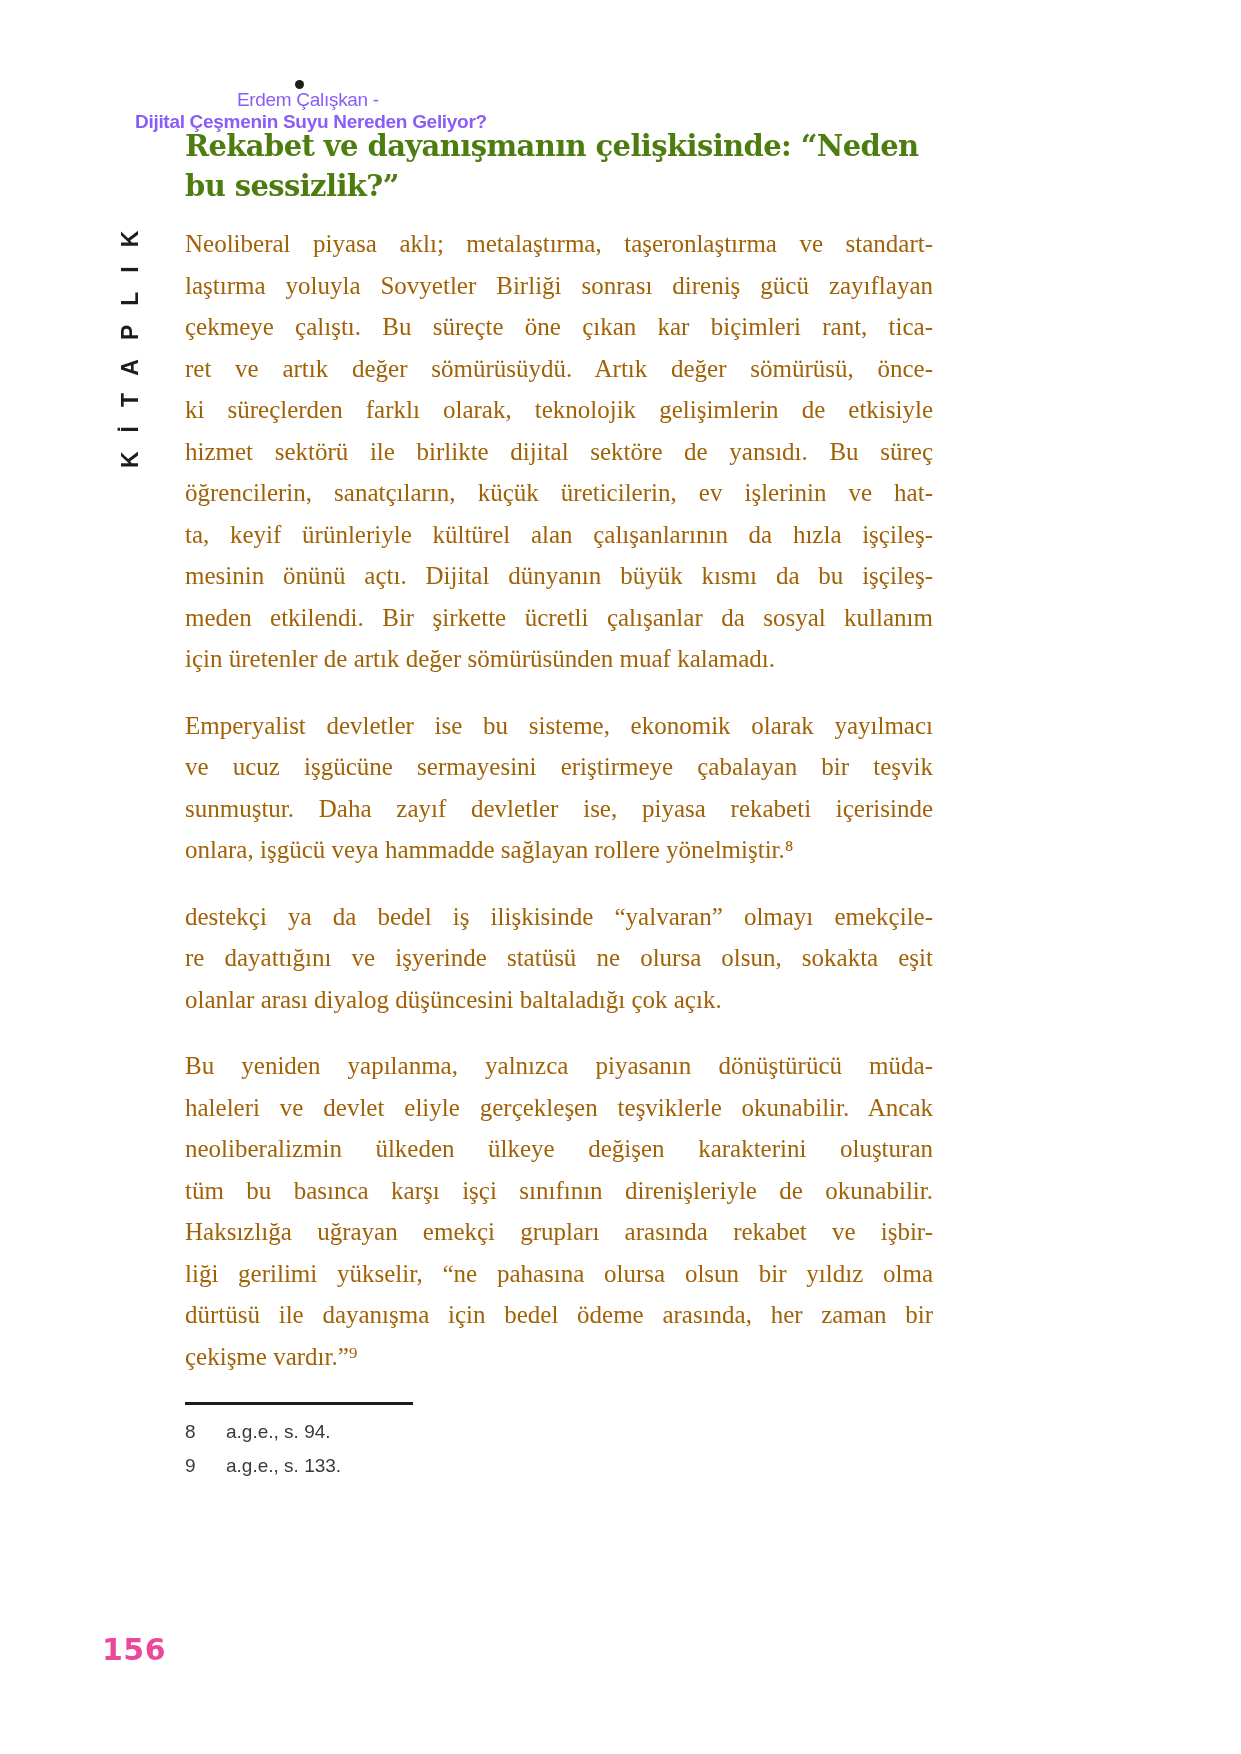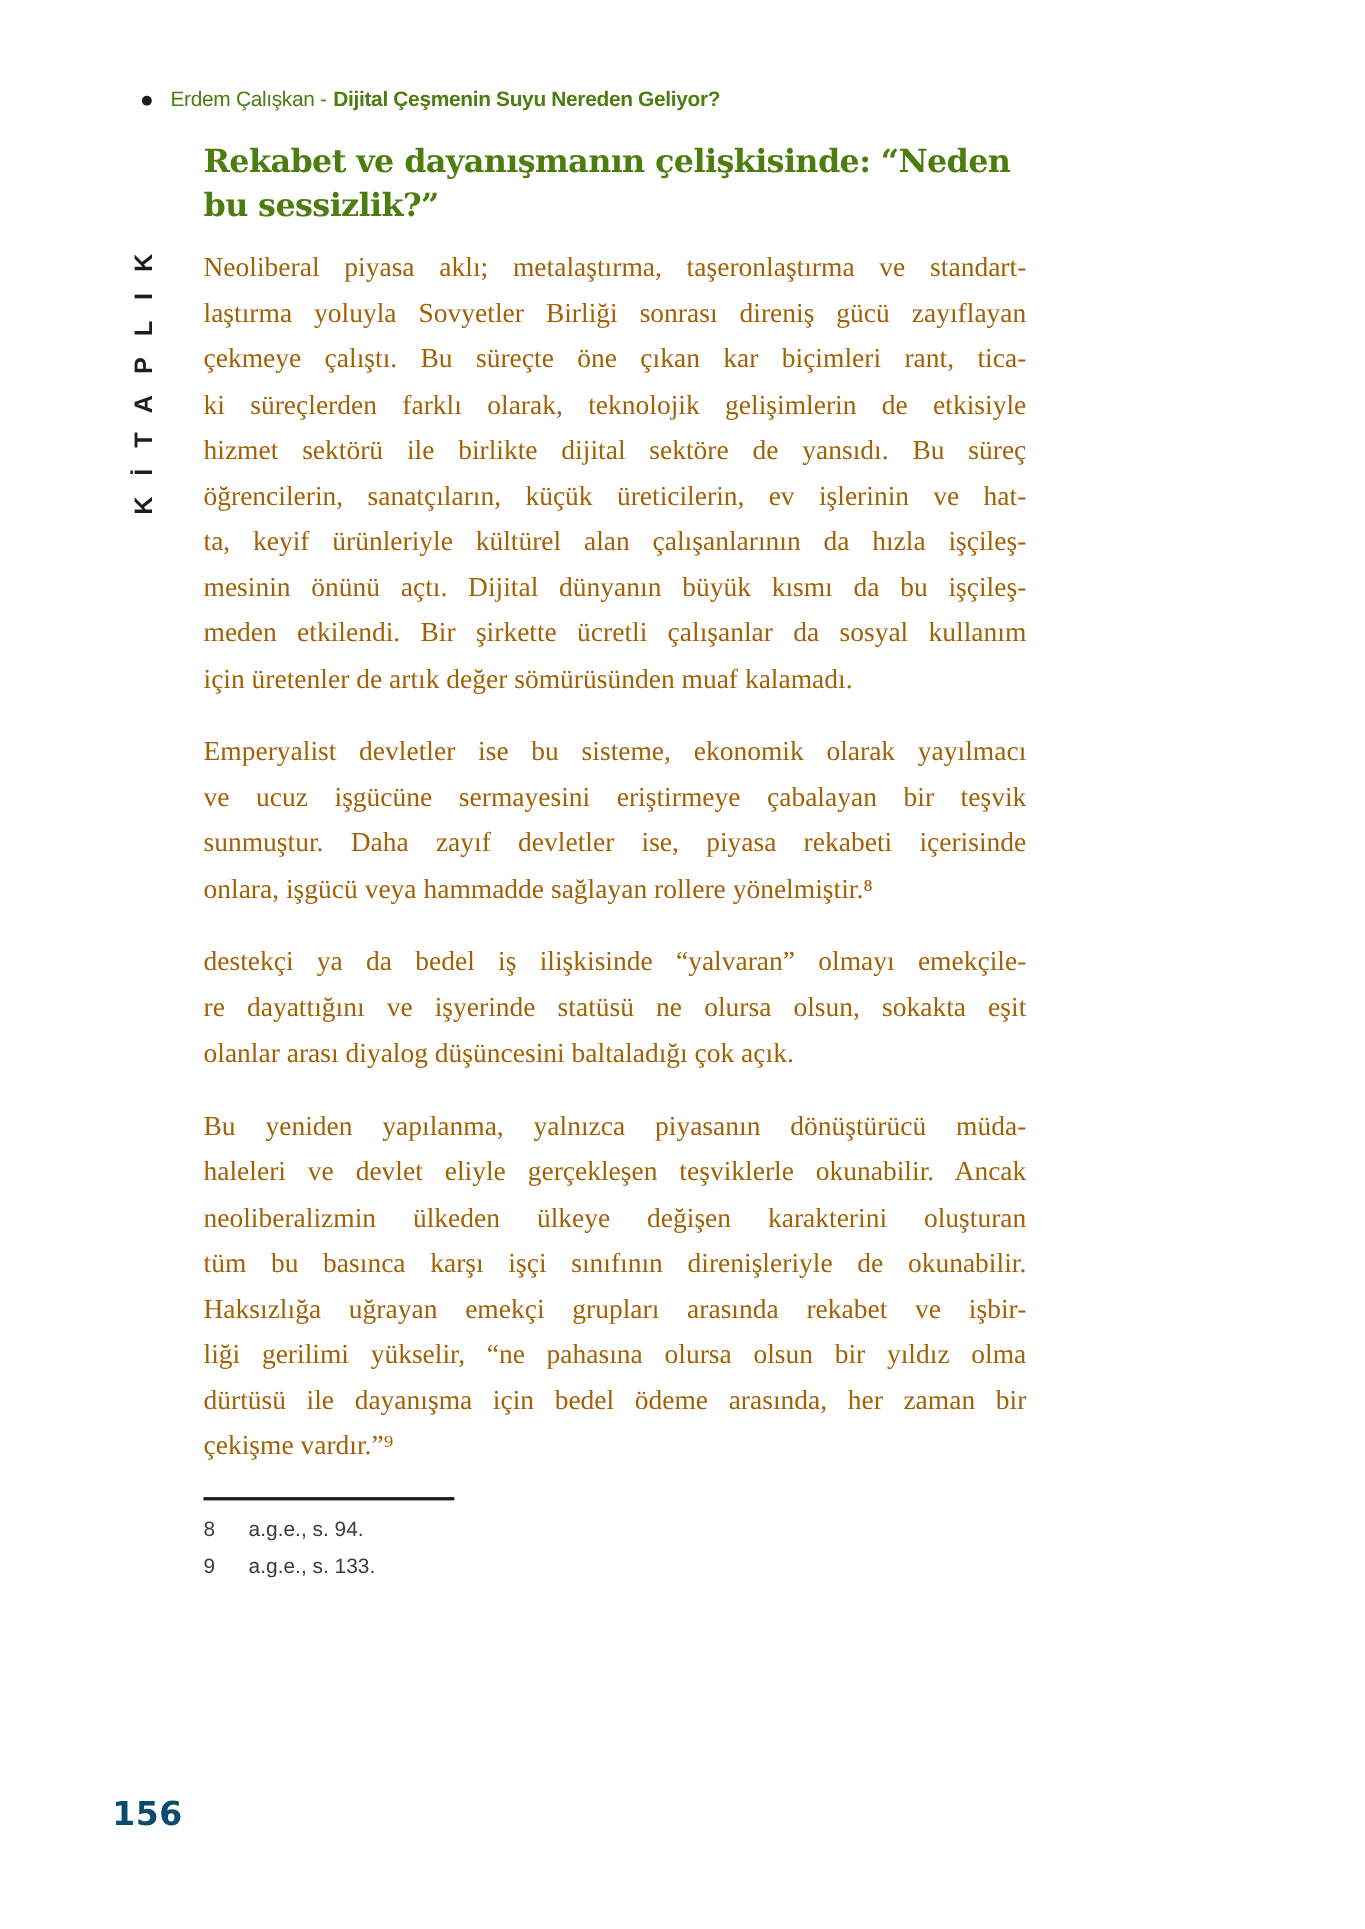--- a/index.html
+++ b/index.html
@@ -15,22 +15,23 @@
   
   .header {
     position: absolute;
     left: 129px;
     top: 80px;
     display: flex;
     align-items: center;
     font-family: "Liberation Sans", sans-serif;
     font-size: 19px;
     letter-spacing: -0.3px;
-    color: #4d7c0f;
+    color: #8b5cf6;
     white-space: nowrap;
+    flex-direction: column;
   }
   .bullet {
     width: 9px; height: 9px;
     border-radius: 50%;
     background: #1d1d1b;
     margin-right: 17px;
     flex: 0 0 auto;
   }
   .header .author { font-weight: 400; }
   .header .title  { font-weight: 700; margin-left: 6px; }
@@ -103,21 +104,21 @@
 
   
   .page-number {
     position: absolute;
     left: 102px;
     top: 1632px;
     font-family: "DejaVu Sans", sans-serif;
     font-weight: 700;
     font-size: 30px;
     letter-spacing: 0.5px;
-    color: #0c4a6e;
+    color: #ec4899;
   }
 </style>
 </head>
 <body>
 
 <div class="page">
 
   <div class="header">
     <span class="bullet"></span>
     <span class="author">Erdem Çalışkan -</span>
@@ -127,20 +128,21 @@
   <div class="kitaplik">KİTAPLIK</div>
 
   <div class="content">
 
     <h1 class="heading">Rekabet ve dayanışmanın çelişkisinde: “Neden bu sessizlik?”</h1>
 
     <div class="para">
         <div class="line">Neoliberal piyasa aklı; metalaştırma, taşeronlaştırma ve standart-</div>
         <div class="line">laştırma yoluyla Sovyetler Birliği sonrası direniş gücü zayıflayan</div>
         <div class="line">çekmeye çalıştı. Bu süreçte öne çıkan kar biçimleri rant, tica-</div>
+        <div class="line">ret ve artık değer sömürüsüydü. Artık değer sömürüsü, önce-</div>
         <div class="line">ki süreçlerden farklı olarak, teknolojik gelişimlerin de etkisiyle</div>
         <div class="line">hizmet sektörü ile birlikte dijital sektöre de yansıdı. Bu süreç</div>
         <div class="line">öğrencilerin, sanatçıların, küçük üreticilerin, ev işlerinin ve hat-</div>
         <div class="line">ta, keyif ürünleriyle kültürel alan çalışanlarının da hızla işçileş-</div>
         <div class="line">mesinin önünü açtı. Dijital dünyanın büyük kısmı da bu işçileş-</div>
         <div class="line">meden etkilendi. Bir şirkette ücretli çalışanlar da sosyal kullanım</div>
         <div class="line">için üretenler de artık değer sömürüsünden muaf kalamadı.</div>
       </div>
 
     <div class="para">

